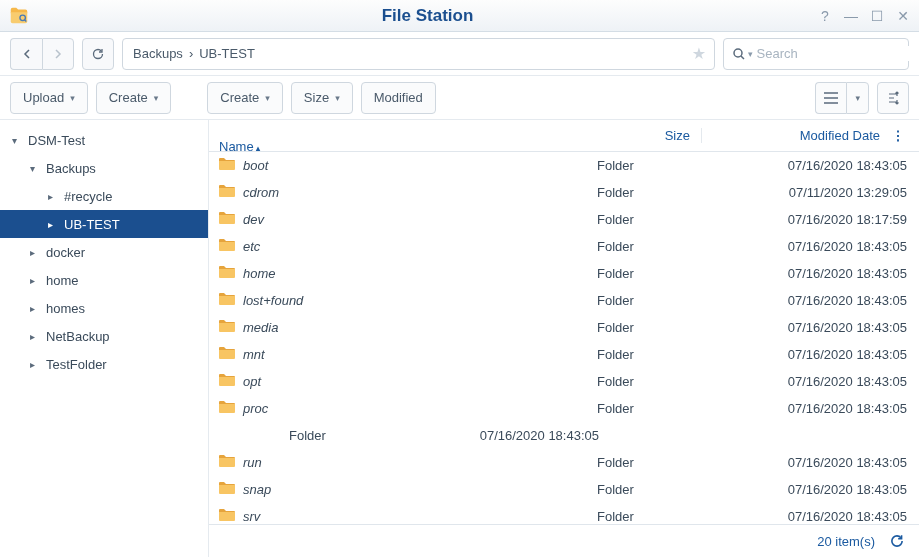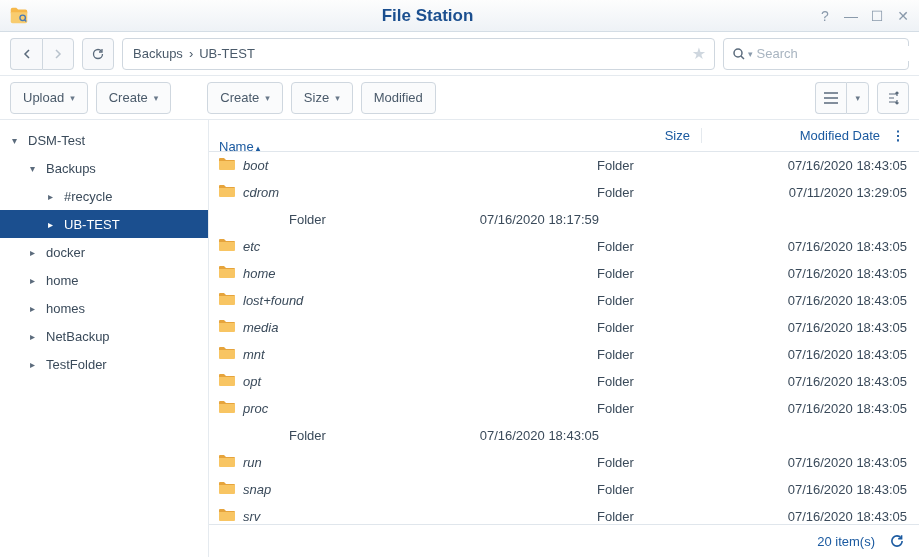--- a/index.html
+++ b/index.html
@@ -235,20 +235,27 @@
                 <path d="M0 2a1 1 0 0 1 1-1h4l2 2h8a1 1 0 0 1 1 1v1H0V2z" fill="#e6a43c"></path>
                 <path d="M0 4h16v8a1 1 0 0 1-1 1H1a1 1 0 0 1-1-1V4z" fill="#f8c563"></path>
               </svg></span>
             <span>cdrom</span>
           </div>
           <div class="csize"></div>
           <div class="ctype">Folder</div>
           <div class="cdate">07/11/2020 13:29:05</div>
         </div>
         <div class="row">
+          <div class="cname">
+            <span><svg class="folder-icon" viewBox="0 0 16 14">
+                <path d="M0 2a1 1 0 0 1 1-1h4l2 2h8a1 1 0 0 1 1 1v1H0V2z" fill="#e6a43c"></path>
+                <path d="M0 4h16v8a1 1 0 0 1-1 1H1a1 1 0 0 1-1-1V4z" fill="#f8c563"></path>
+              </svg></span>
+            <span>dev</span>
+          </div>
           <div class="csize"></div>
           <div class="ctype">Folder</div>
           <div class="cdate">07/16/2020 18:17:59</div>
         </div>
         <div class="row">
           <div class="cname">
             <span><svg class="folder-icon" viewBox="0 0 16 14">
                 <path d="M0 2a1 1 0 0 1 1-1h4l2 2h8a1 1 0 0 1 1 1v1H0V2z" fill="#e6a43c"></path>
                 <path d="M0 4h16v8a1 1 0 0 1-1 1H1a1 1 0 0 1-1-1V4z" fill="#f8c563"></path>
               </svg></span>

